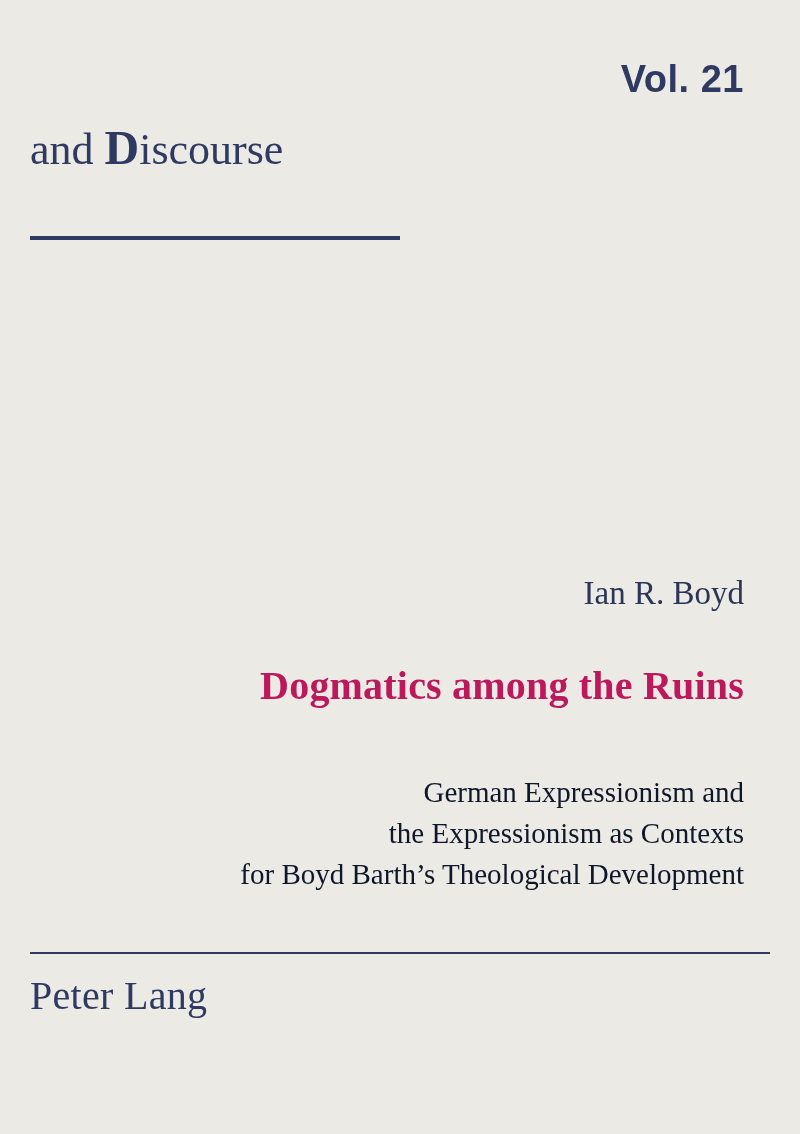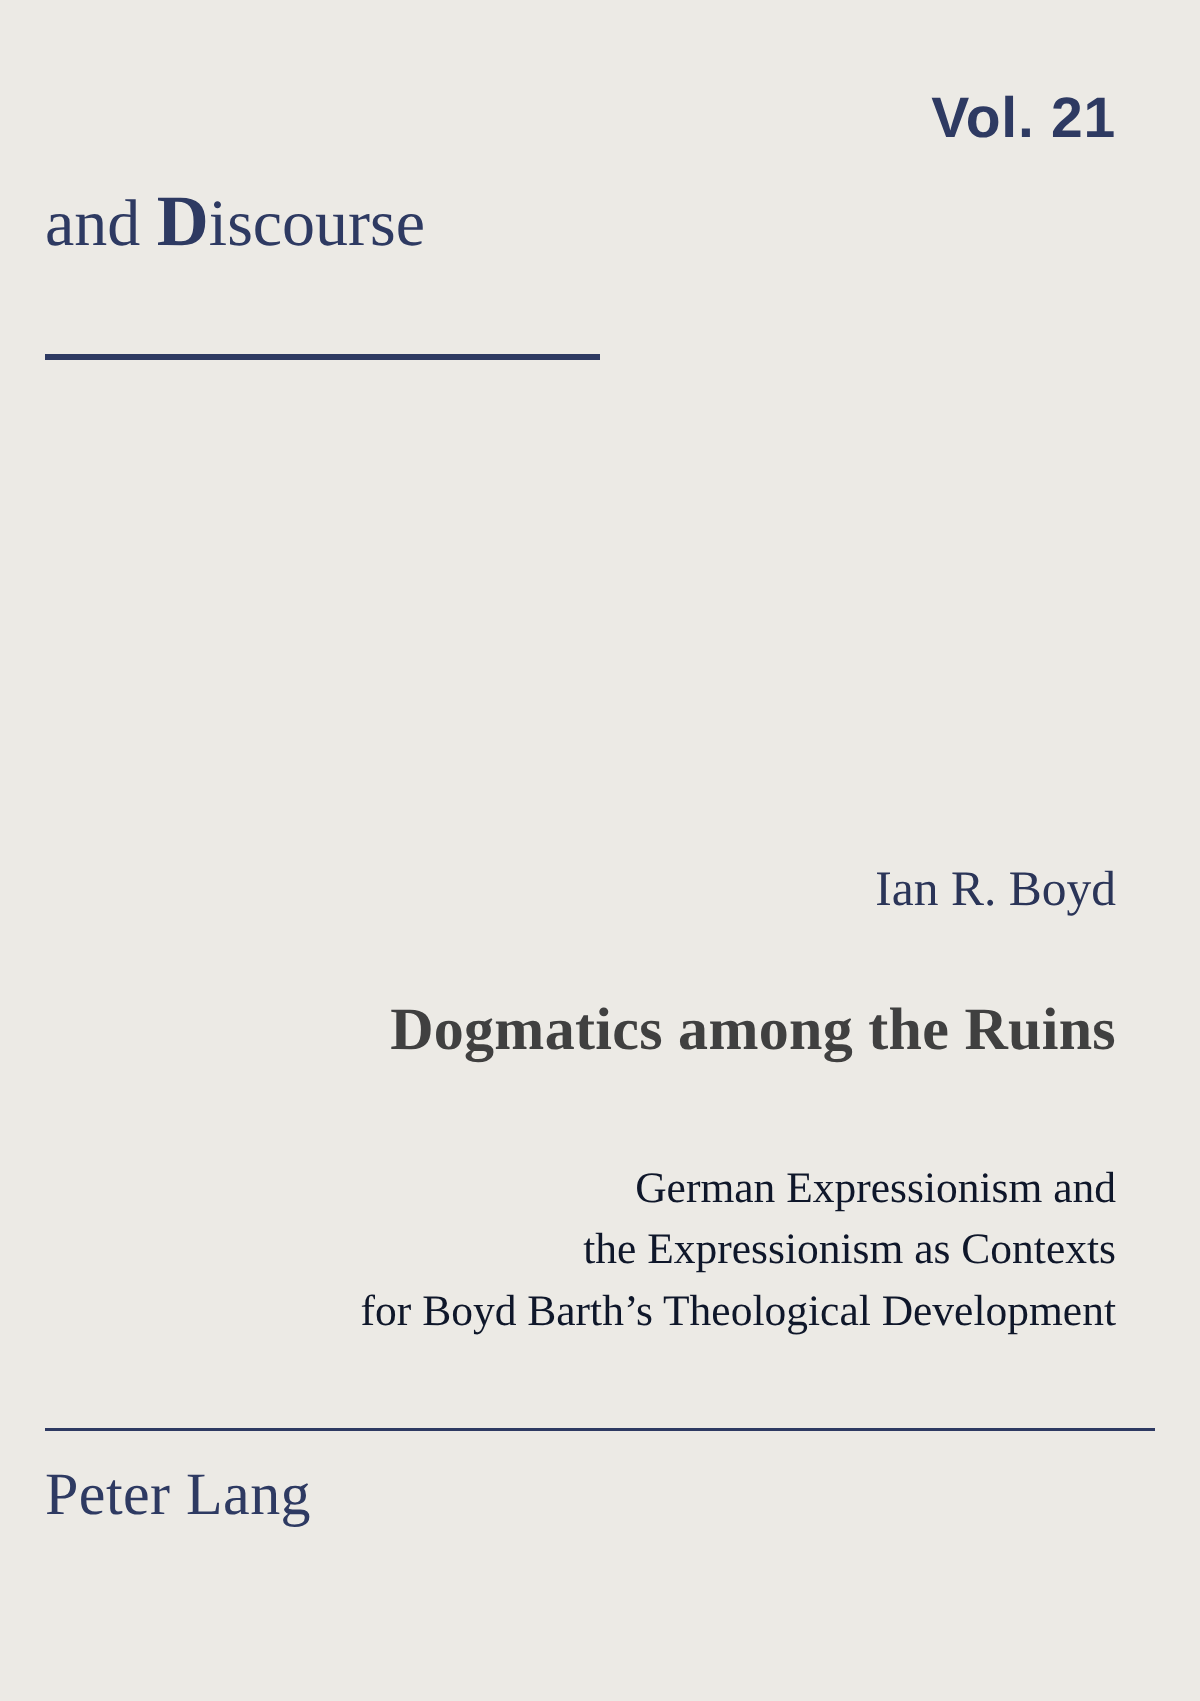--- a/index.html
+++ b/index.html
@@ -84,21 +84,21 @@
     margin-top: 13px;
   }
 
   .main-title {
     position: absolute;
     right: 56px;
     top: 662px;
     font-family: "Liberation Serif", serif;
     font-size: 40px;
     font-weight: bold;
-    color: #404040;
+    color: #be185d;
     text-align: center;
     white-space: nowrap;
     letter-spacing: 0.2px;
   }
 
   .subtitle {
     position: absolute;
     right: 56px;
     top: 772px;
     width: 620px;

